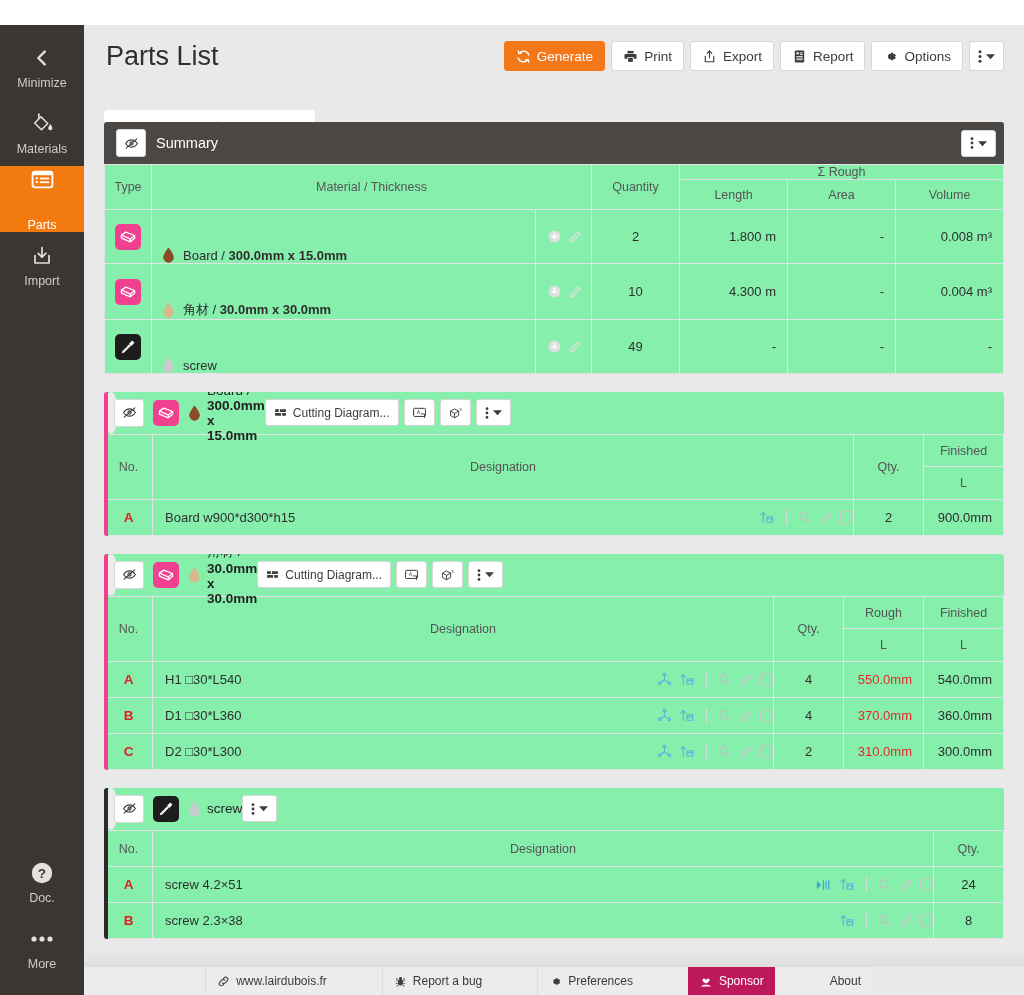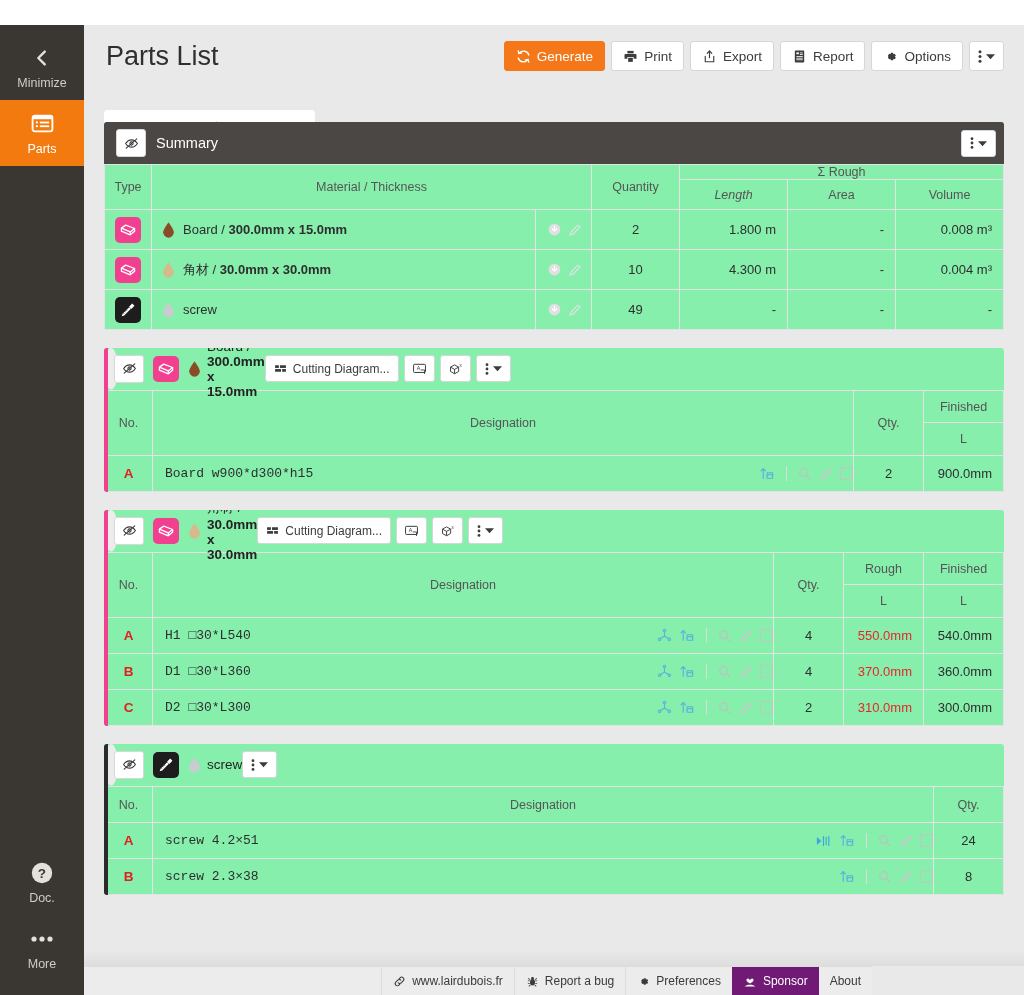--- a/index.html
+++ b/index.html
@@ -33,21 +33,21 @@
     position:absolute; left:0; top:25px; width:84px; height:970px;
     background:#3a3733;
     display:flex; flex-direction:column; align-items:stretch;
   }
   .nav-item{
     height:66px; display:flex; flex-direction:column; align-items:center; justify-content:center;
     color:#d8d5d1; gap:5px; cursor:pointer;
   }
   .nav-item .ic{ display:flex;align-items:center;justify-content:center;height:26px; }
   .nav-item .lbl{ font-size:12.5px; color:#cfccc8; }
-  .nav-item.active{ background:#f37a0f; }
+  .nav-item.active{ background:#f37a0f;justify-content:space-between; }
   .nav-item.active .lbl{ color:#fff; }
   .nav-gap-top{ margin-top:9px; }
   .nav-spacer{ flex:1 1 auto; }
 
   
   .main{
     position:absolute; left:84px; top:25px; width:940px; height:970px;
     background:#e9e9e9;
   }
   .page-head{
@@ -119,45 +119,45 @@
 
   
   table{ border-collapse:collapse; width:100%; font-size:13px; color:#2e2e2e; }
   th,td{ border:1px solid #e3e3e3; padding:0; font-weight:normal; }
   thead th{ color:#555; font-size:12.5px; text-align:center; }
   .sum-table td{ height:40px; }
   .c-left{ text-align:left; padding-left:10px;}
   .c-right{ text-align:right; padding-right:11px;}
   .c-center{ text-align:center; }
 
-  .matname{ display:flex; align-items:center; gap:8px; }
+  .matname{ display:flex; align-items:center; gap:8px;margin-top:37px; }
   .matname .txt b{ font-weight:bold; }
   .rowicons{ display:flex; align-items:center; gap:6px; justify-content:flex-end; padding-right:9px;}
 
   .grp-table td{ height:36px; }
   .num-col{ color:#e02020; font-weight:bold; text-align:center; width:36px; font-size:13.5px;}
   .desig{ text-align:left; padding-left:12px; }
   .desig-cell{ display:flex; align-items:center; }
-  .desig-cell .t{ flex:1 1 auto;font-family:Liberation Mono, monospace; }
+  .desig-cell .t{ flex:1 1 auto; }
   .acts{ display:flex; align-items:center; gap:7px; }
   .vsep{ width:1px; height:15px; background:#dcdcdc; margin:0 3px; }
   .red{ color:#e8262a; }
   .chkbox{ width:13px;height:13px;border:1px solid #c4c4c4;border-radius:2px;display:inline-block;}
 
   
   .footer{
     position:absolute; left:84px; top:966px; width:788px; height:29px;
     background:#ececec; border-top:1px solid #dcdcdc;
-    display:flex; justify-content:flex-end; align-items:stretch;
+    display:flex; justify-content:flex-end; align-items:stretch;gap:44px;
   }
   .fbtn{
     display:flex;align-items:center;gap:6px; padding:0 11px; font-size:12px; color:#3a3a3a;
     border-left:1px solid #dcdcdc; cursor:pointer;
   }
-  .fbtn.sponsor{ background:#701a75; color:#fff; border-left:none;}
+  .fbtn.sponsor{ background:#be185d; color:#fff; border-left:none;}
   .fbtn.about{ border-left:none; }
   .scroll-shadow{
     position:absolute; left:84px; top:950px; width:940px; height:16px;
     background:linear-gradient(to bottom, rgba(0,0,0,0) 0%, rgba(0,0,0,0.05) 100%);
     pointer-events:none;
   }
 </style>
 </head>
 <body>
 
@@ -165,33 +165,54 @@
 
 
   <div class="sidebar">
     <div class="nav-item nav-gap-top">
       <span class="ic">
         <svg class="svgi" width="22" height="22" viewBox="0 0 24 24" fill="none" stroke="#e4e1dd" stroke-width="2.6" stroke-linecap="round" stroke-linejoin="round">
             <polyline points="15 5 8 12 15 19"></polyline>
           </svg>
       </span>
       <span class="lbl">Minimize</span>
+    </div>
+    <div class="nav-item">
+      <span class="ic">
+        <svg class="svgi" width="25" height="25" viewBox="0 0 24 24" fill="none" stroke="#e4e1dd" stroke-width="1.5" stroke-linejoin="round">
+            <path d="M4.5 11.5 L10.5 5.5 L17 12 L11 18 Z"></path>
+            <path d="M8.5 7.5 L8.5 4.2"></path>
+            <circle cx="8.5" cy="3.6" r="1.1" fill="#e4e1dd" stroke="none"></circle>
+            <path d="M19.5 12.5c0 0 2 2.6 2 4a2 2 0 1 1-4 0c0-1.4 2-4 2-4z" fill="#e4e1dd" stroke="none"></path>
+          </svg>
+      </span>
+      <span class="lbl">Materials</span>
     </div>
     <div class="nav-item active">
       <span class="ic">
         <svg class="svgi" width="25" height="25" viewBox="0 0 24 24">
             <rect x="2.5" y="4.5" width="19" height="15" rx="2" fill="none" stroke="#fff" stroke-width="1.8"></rect>
             <rect x="2.5" y="4.5" width="19" height="3.4" fill="#fff"></rect>
             <circle cx="6.6" cy="11" r="1.1" fill="#fff"></circle>
             <circle cx="6.6" cy="14.6" r="1.1" fill="#fff"></circle>
             <rect x="9.4" y="10.2" width="9" height="1.7" fill="#fff"></rect>
             <rect x="9.4" y="13.8" width="9" height="1.7" fill="#fff"></rect>
           </svg>
       </span>
       <span class="lbl">Parts</span>
+    </div>
+    <div class="nav-item">
+      <span class="ic">
+        <svg class="svgi" width="24" height="24" viewBox="0 0 24 24" fill="none" stroke="#e4e1dd" stroke-width="1.7" stroke-linecap="round" stroke-linejoin="round">
+            <path d="M12 3.5 L12 13"></path>
+            <polyline points="8.2 9.4 12 13.2 15.8 9.4"></polyline>
+            <polyline points="5 11.5 5 19 19 19 19 11.5"></polyline>
+          </svg>
+      </span>
+      <span class="lbl">Import</span>
     </div>
 
     <div class="nav-spacer"></div>
 
     <div class="nav-item">
       <span class="ic">
         <svg class="svgi" width="26" height="26" viewBox="0 0 24 24">
             <circle cx="12" cy="12" r="9.4" fill="#e4e1dd"></circle>
             <text x="12" y="16.6" font-size="12.5" font-family="Liberation Sans, sans-serif" font-weight="bold" text-anchor="middle" fill="#3a3733">?</text>
           </svg>
@@ -337,21 +358,21 @@
 
         <table class="sum-table">
           <thead>
             <tr>
               <th rowspan="2" style="width:47px;">Type</th>
               <th rowspan="2" colspan="2">Material / Thickness</th>
               <th rowspan="2" style="width:88px;">Quantity</th>
               <th colspan="3">Σ Rough</th>
             </tr>
             <tr>
-              <th style="width:108px;height:30px;font-style:italic;">Length</th>
+              <th style="width:108px;height:30px;">Length</th>
               <th style="width:108px;">Area</th>
               <th style="width:108px;">Volume</th>
             </tr>
           </thead>
           <tbody>
 
             <tr>
               <td class="c-center">
                 <span class="type-badge badge-pink" style="margin:0 auto;">
                   <svg class="svgi" width="18" height="18" viewBox="0 0 24 24" fill="none" stroke="#fff" stroke-width="1.7" stroke-linejoin="round">

